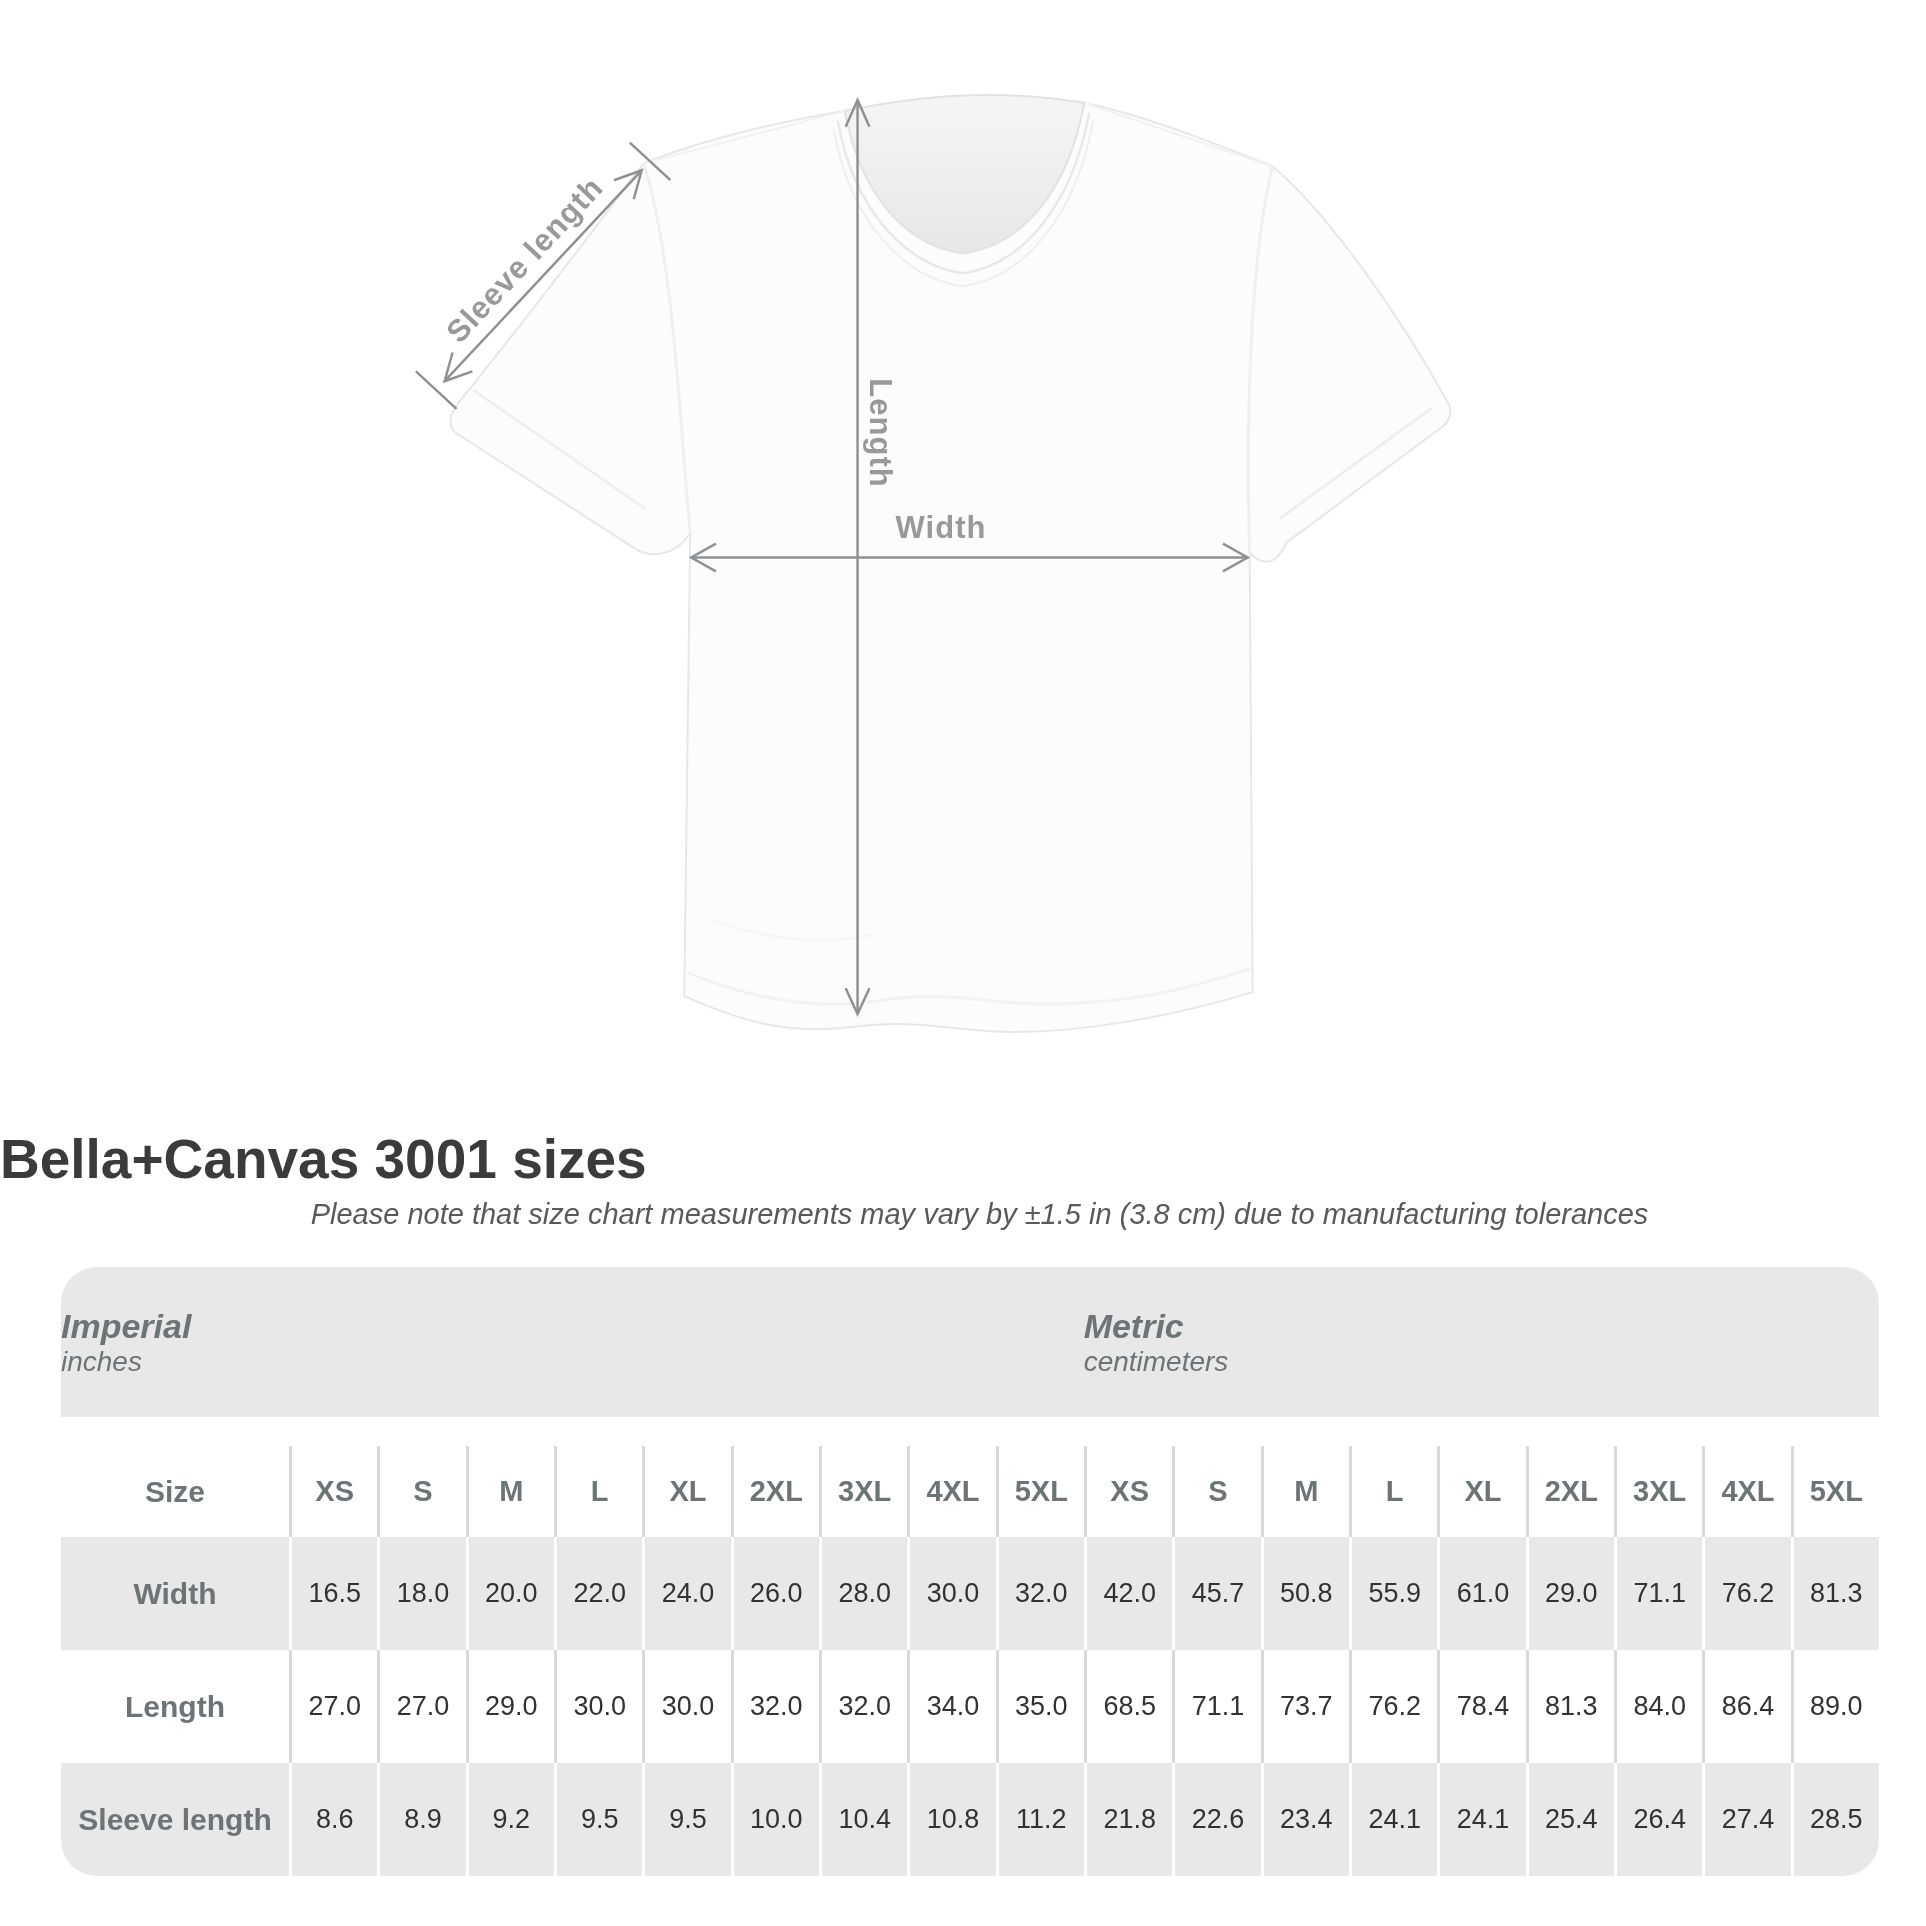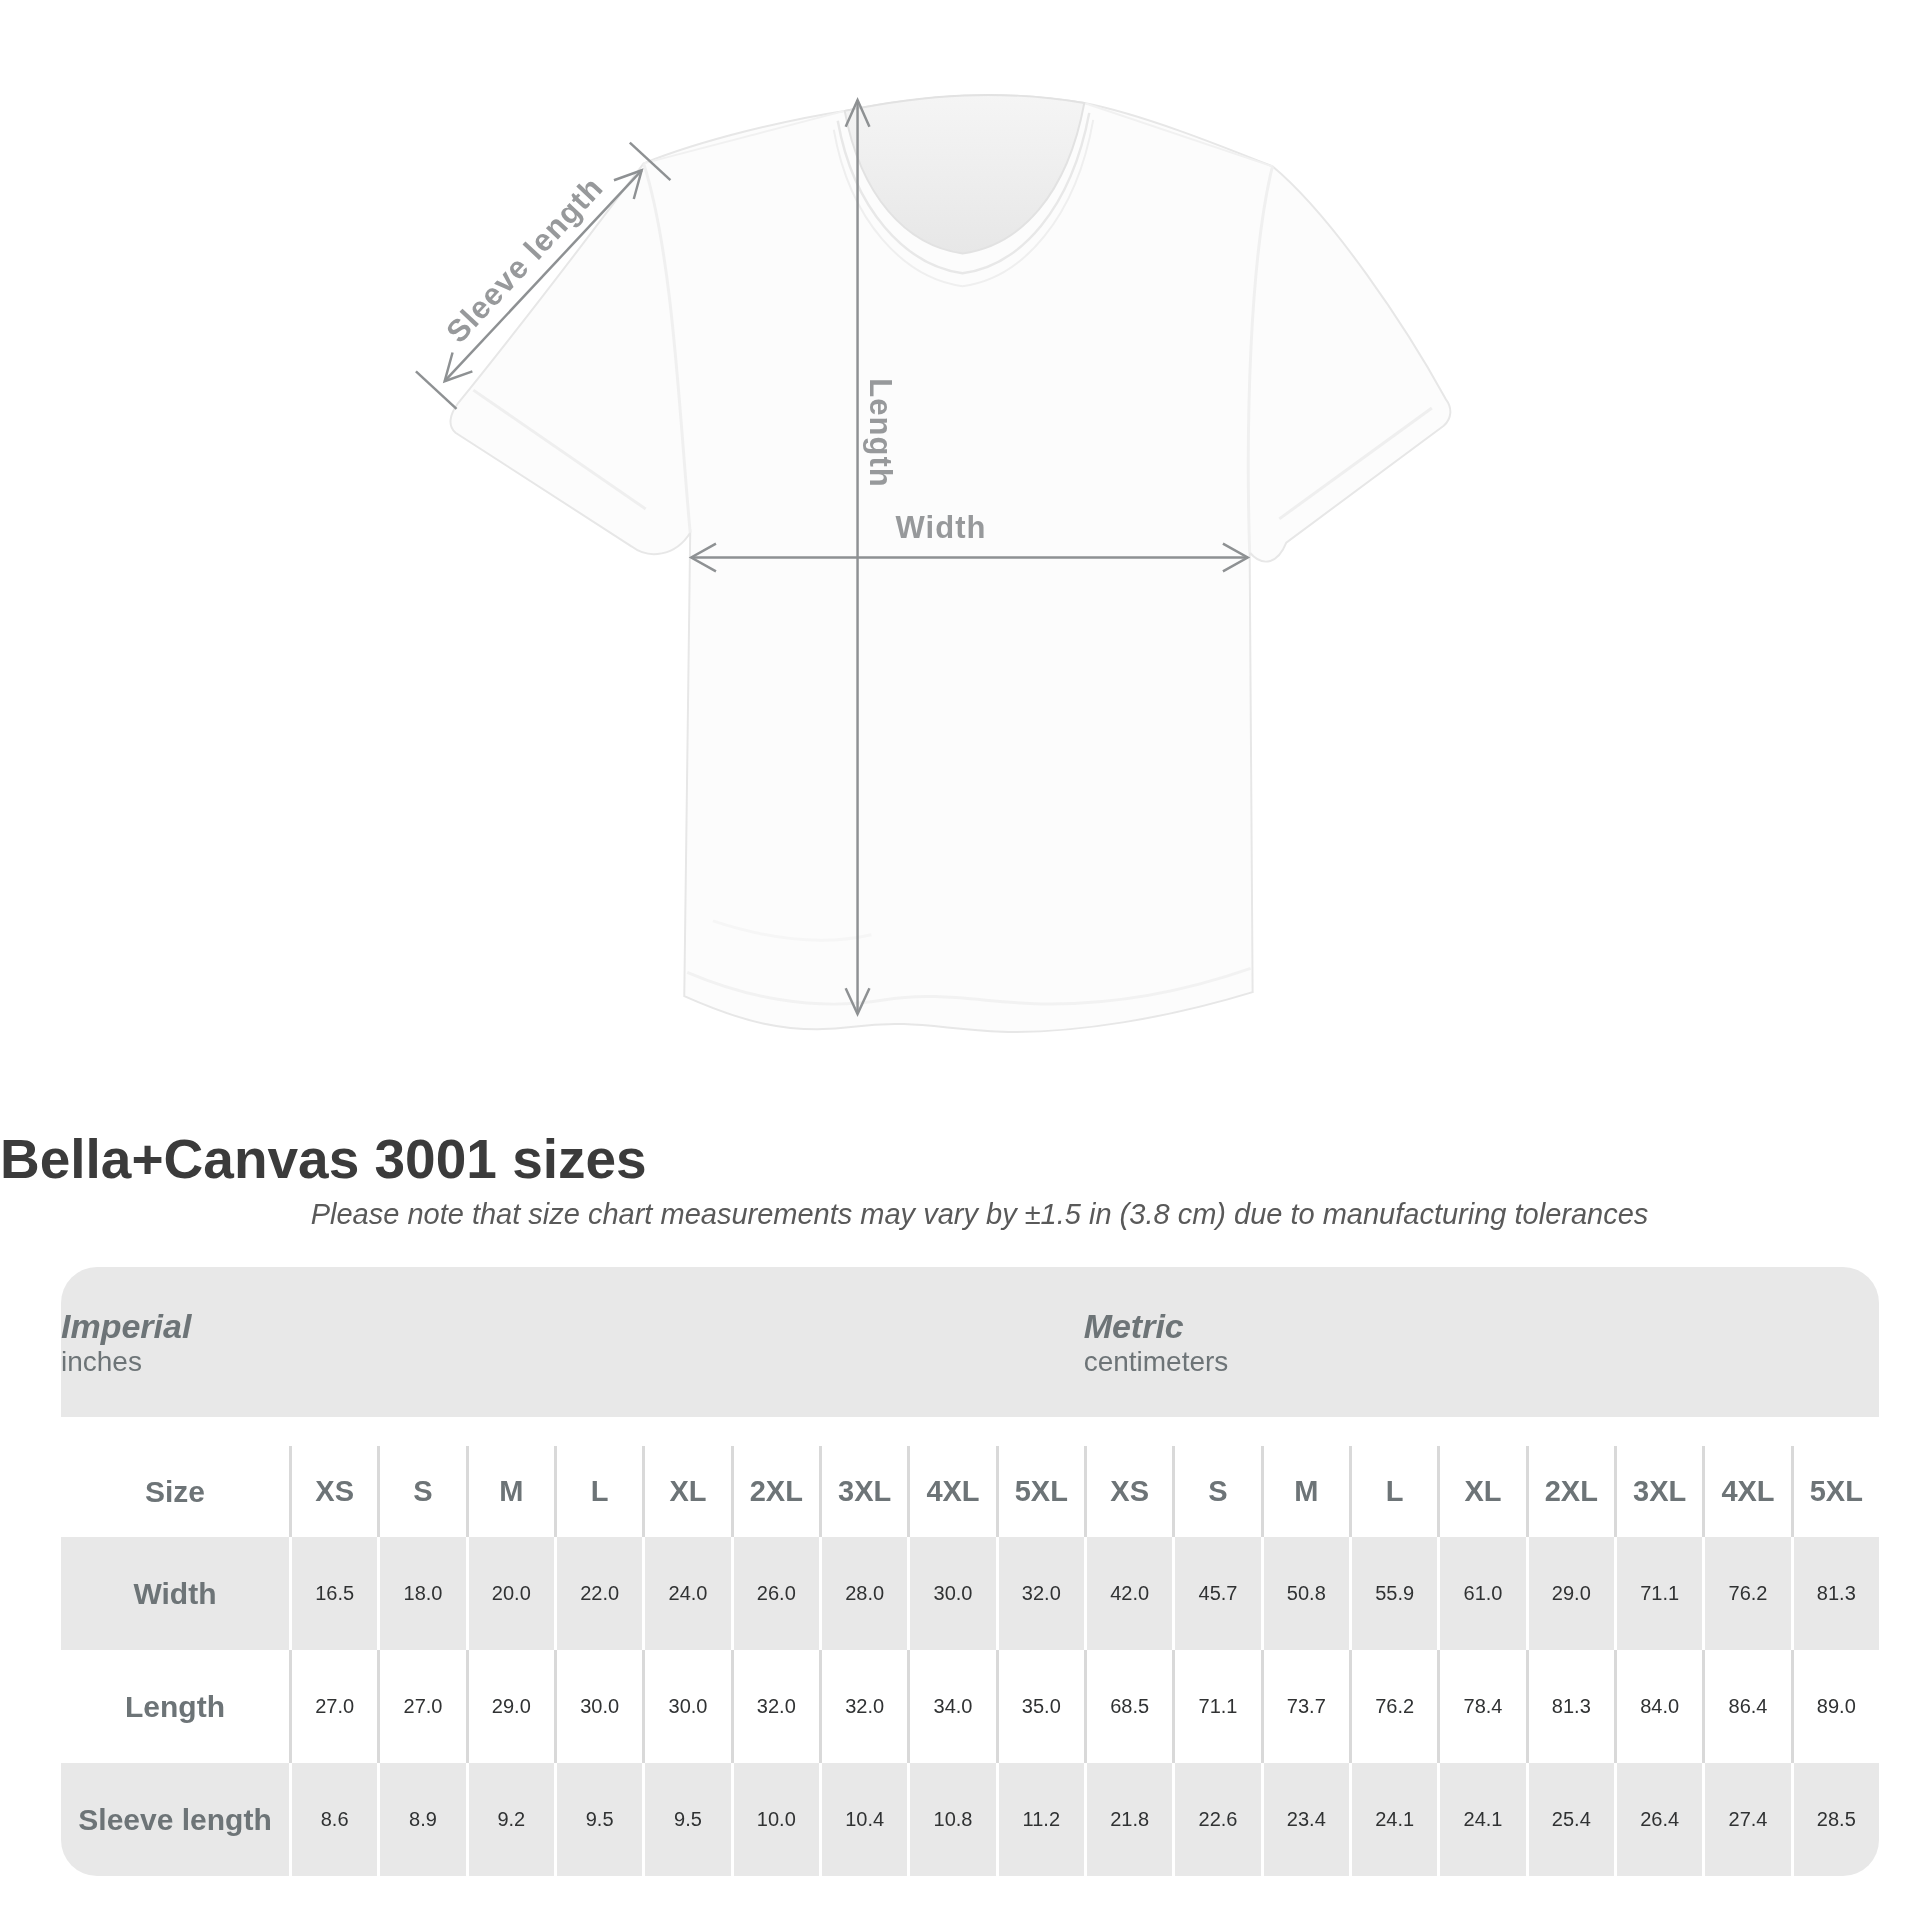--- a/index.html
+++ b/index.html
@@ -20,33 +20,33 @@
   .subtitle{position:absolute;left:0;right:0;top:1198px;text-align:center;
             font-style:italic;font-size:29px;color:#595959;padding-left:32px;}
 
   
   .sizetable{position:absolute;left:61px;top:1267px;width:1818px;}
   .thead{display:flex;background:#e8e8e8;border-radius:36px 36px 0 0;height:150px;}
   .thead .group{display:flex;flex-direction:column;align-items:flex-start;justify-content:center;gap:0;}
   .thead .g-imperial{width:56.25%;}
   .thead .g-metric{width:43.75%;}
   .thead .gl{font-size:34px;font-weight:bold;font-style:italic;color:#6d7477;}
-  .thead .gu{font-size:28px;color:#6d7477;}
+  .thead .gu{font-size:28px;font-style:italic;color:#6d7477;}
 
   .trow{display:grid;grid-template-columns:228px repeat(18,1fr);}
   .trow .cell{display:flex;align-items:center;justify-content:center;min-width:0;}
   .trow .cell + .cell{border-left:3px solid var(--sep);}
   .row-white{background:#ffffff;--sep:#d9d9d9;}
   .row-gray{background:#e8e8e8;--sep:#ffffff;}
   .row-size{height:91px;margin-top:29px;}
   .row-data{height:113px;}
   .row-last{border-radius:0 0 36px 36px;overflow:hidden;}
   .cell.label{font-weight:bold;font-size:30px;color:#6d7477;}
   .cell.szh{font-weight:bold;font-size:29px;color:#6d7477;}
-  .cell.val{font-size:20px;color:#303233;}
+  .cell.val{font-size:27px;color:#303233;}
 </style>
 </head>
 <body>
 
 <div class="page">
 
   <div class="figure">
     <svg width="1927" height="1109" viewBox="0 0 1946 1120">
       <defs>
         <linearGradient id="neckShade" x1="0" y1="0" x2="0" y2="1">

